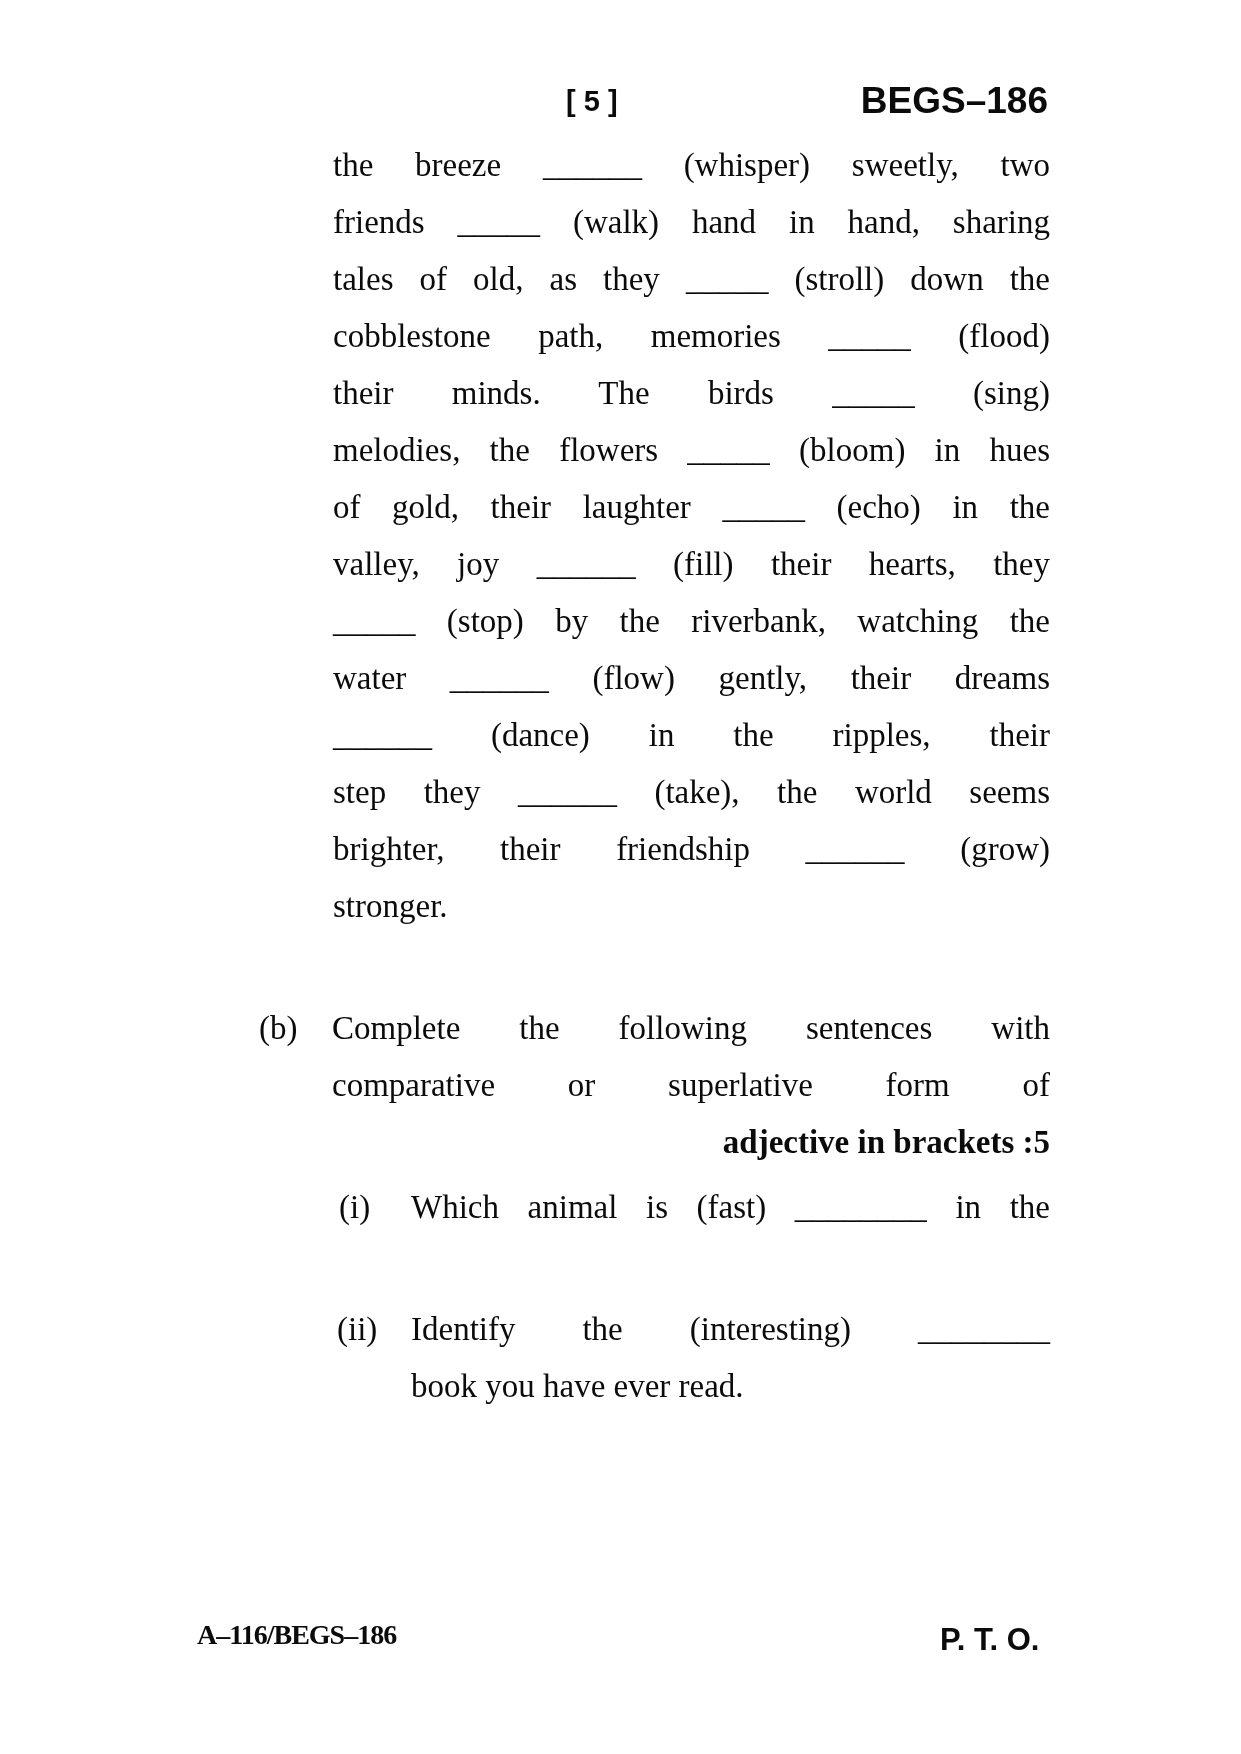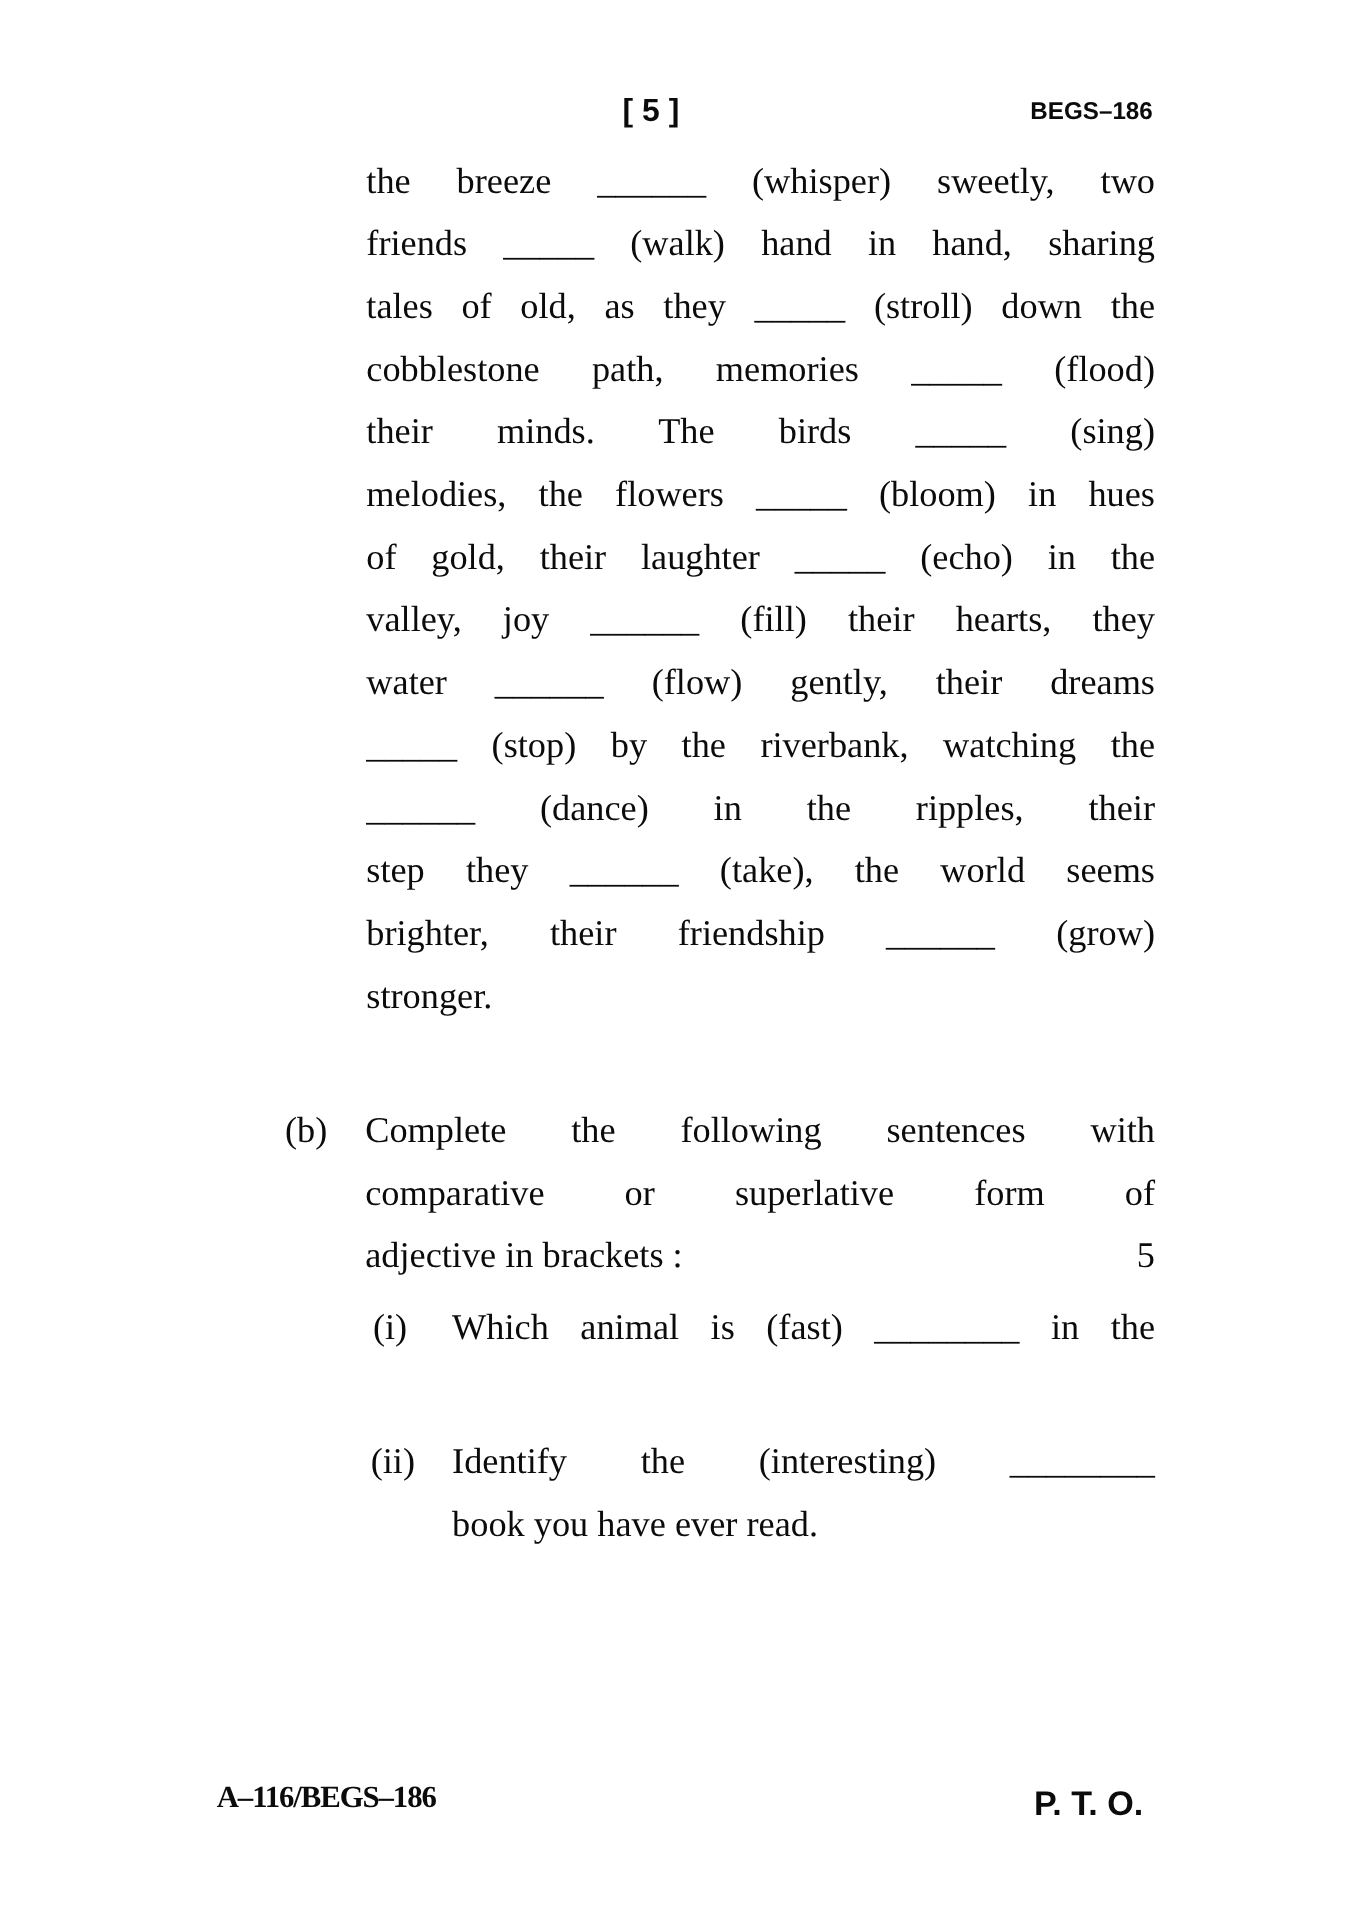--- a/index.html
+++ b/index.html
@@ -27,21 +27,21 @@
     font-size: 29px;
     line-height: 38px;
     white-space: pre;
   }
   .hdr-code {
     position: absolute;
     top: 82px;
     right: 193px;
     font-family: "Liberation Sans", "DejaVu Sans", sans-serif;
     font-weight: bold;
-    font-size: 22px;
+    font-size: 37px;
     line-height: 38px;
     text-align: center;
   }
 
   
   .bodytext {
     position: absolute;
     font-size: 33px;
   }
   .line {
@@ -63,21 +63,22 @@
     left: 333px;
     width: 717px;
   }
   .part-b {
     top: 1000px;
     left: 332px;
     width: 718px;
   }
   .marks-row {
     display: flex;
-    justify-content: space-between;
+    justify-content: flex-end;
+    font-weight: bold;
   }
   .sub-label {
     position: absolute;
     font-size: 33px;
     line-height: 57px;
     height: 57px;
   }
   .b-label   { top: 1000px; left: 259px; }
   .i-label-1 { top: 1179px; left: 339px; }
   .i-label-2 { top: 1301px; left: 337px; }
@@ -123,22 +124,22 @@
 
   <div class="bodytext part-a">
     <div class="line jline">the breeze ______ (whisper) sweetly, two</div>
     <div class="line jline">friends _____ (walk) hand in hand, sharing</div>
     <div class="line jline">tales of old, as they _____ (stroll) down the</div>
     <div class="line jline">cobblestone path, memories _____ (flood)</div>
     <div class="line jline">their minds. The birds _____ (sing)</div>
     <div class="line jline">melodies, the flowers _____ (bloom) in hues</div>
     <div class="line jline">of gold, their laughter _____ (echo) in the</div>
     <div class="line jline">valley, joy ______ (fill) their hearts, they</div>
+    <div class="line jline">_____ (stop) by the riverbank, watching the</div>
     <div class="line jline">water ______ (flow) gently, their dreams</div>
-    <div class="line jline">_____ (stop) by the riverbank, watching the</div>
     <div class="line jline">______ (dance) in the ripples, their</div>
     <div class="line jline">step they ______ (take), the world seems</div>
     <div class="line jline">brighter, their friendship ______ (grow)</div>
     <div class="line lline">stronger.</div>
   </div>
 
   <div class="sub-label b-label">(b)</div>
   <div class="bodytext part-b">
     <div class="line jline">Complete the following sentences with</div>
     <div class="line jline">comparative or superlative form of</div>

